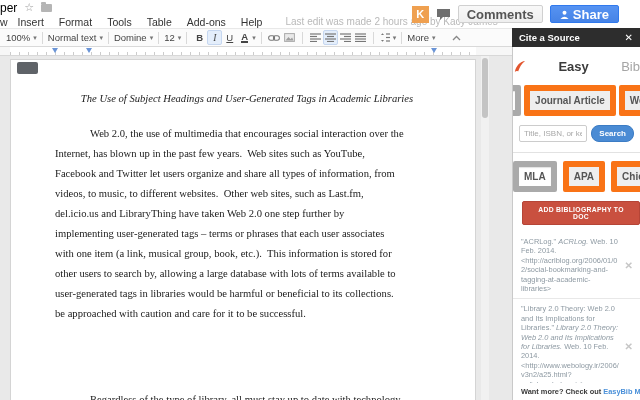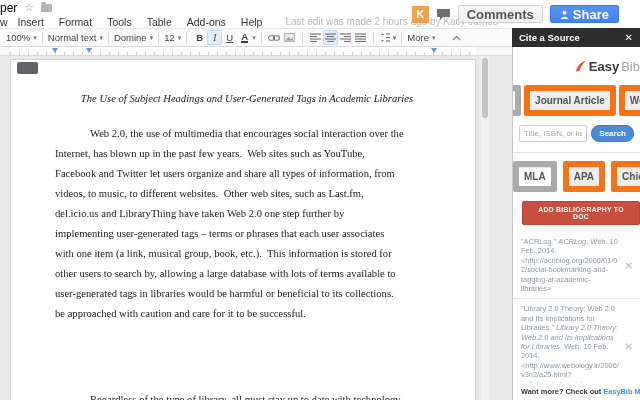--- a/index.html
+++ b/index.html
@@ -71,21 +71,21 @@
   #doc-scroll-thumb { position:absolute; left:1px; top:2px; width:6px; height:60px; background:#c4c4c4; border-radius:3px; }
 
   
   #sidebar-header { position:absolute; left:512px; top:28px; width:128px; height:19px; background:#2d2d2d;
                     display:flex; align-items:center; padding:0 7px; }
   #sidebar-header .sh-title { color:#fff; font-size:9.5px; font-weight:bold; flex:1; }
   #sidebar-header .sh-close { color:#fff; font-size:10px; cursor:pointer; }
 
   #sidebar { position:absolute; left:512px; top:47px; width:128px; height:353px; background:#fff;
              border-left:1px solid #c9c9c9; overflow:hidden; }
-  #eb-logo { display:flex; align-items:center; justify-content:flex-end; margin-top:12px; gap:2px; }
+  #eb-logo { display:flex; align-items:center; justify-content:space-between; margin-top:12px; gap:2px; }
   #eb-logo .easy { font-size:13px; font-weight:bold; color:#3b3b3b; }
   #eb-logo .bib  { font-size:13px; color:#a5a5a5; }
 
   #src-tabs { display:flex; justify-content:center; gap:3px; margin-top:11px; padding:0 5px; }
   .pill { font-size:10px; font-weight:bold; color:#555; background:#eee; border:6px solid #f97316;
           border-radius:2px; padding:4px 5px; white-space:nowrap; cursor:pointer; }
   .pill.active { background:#fff; border-color:#aaa; box-shadow:inset 0 1px 1px rgba(0,0,0,.12); }
 
   #search-row { display:flex; gap:4px; margin:9px 6px 0 6px; }
   #search-input { flex:1; height:17px; border:1px solid #ccc; border-radius:2px; font-size:8px; padding:0 4px;

